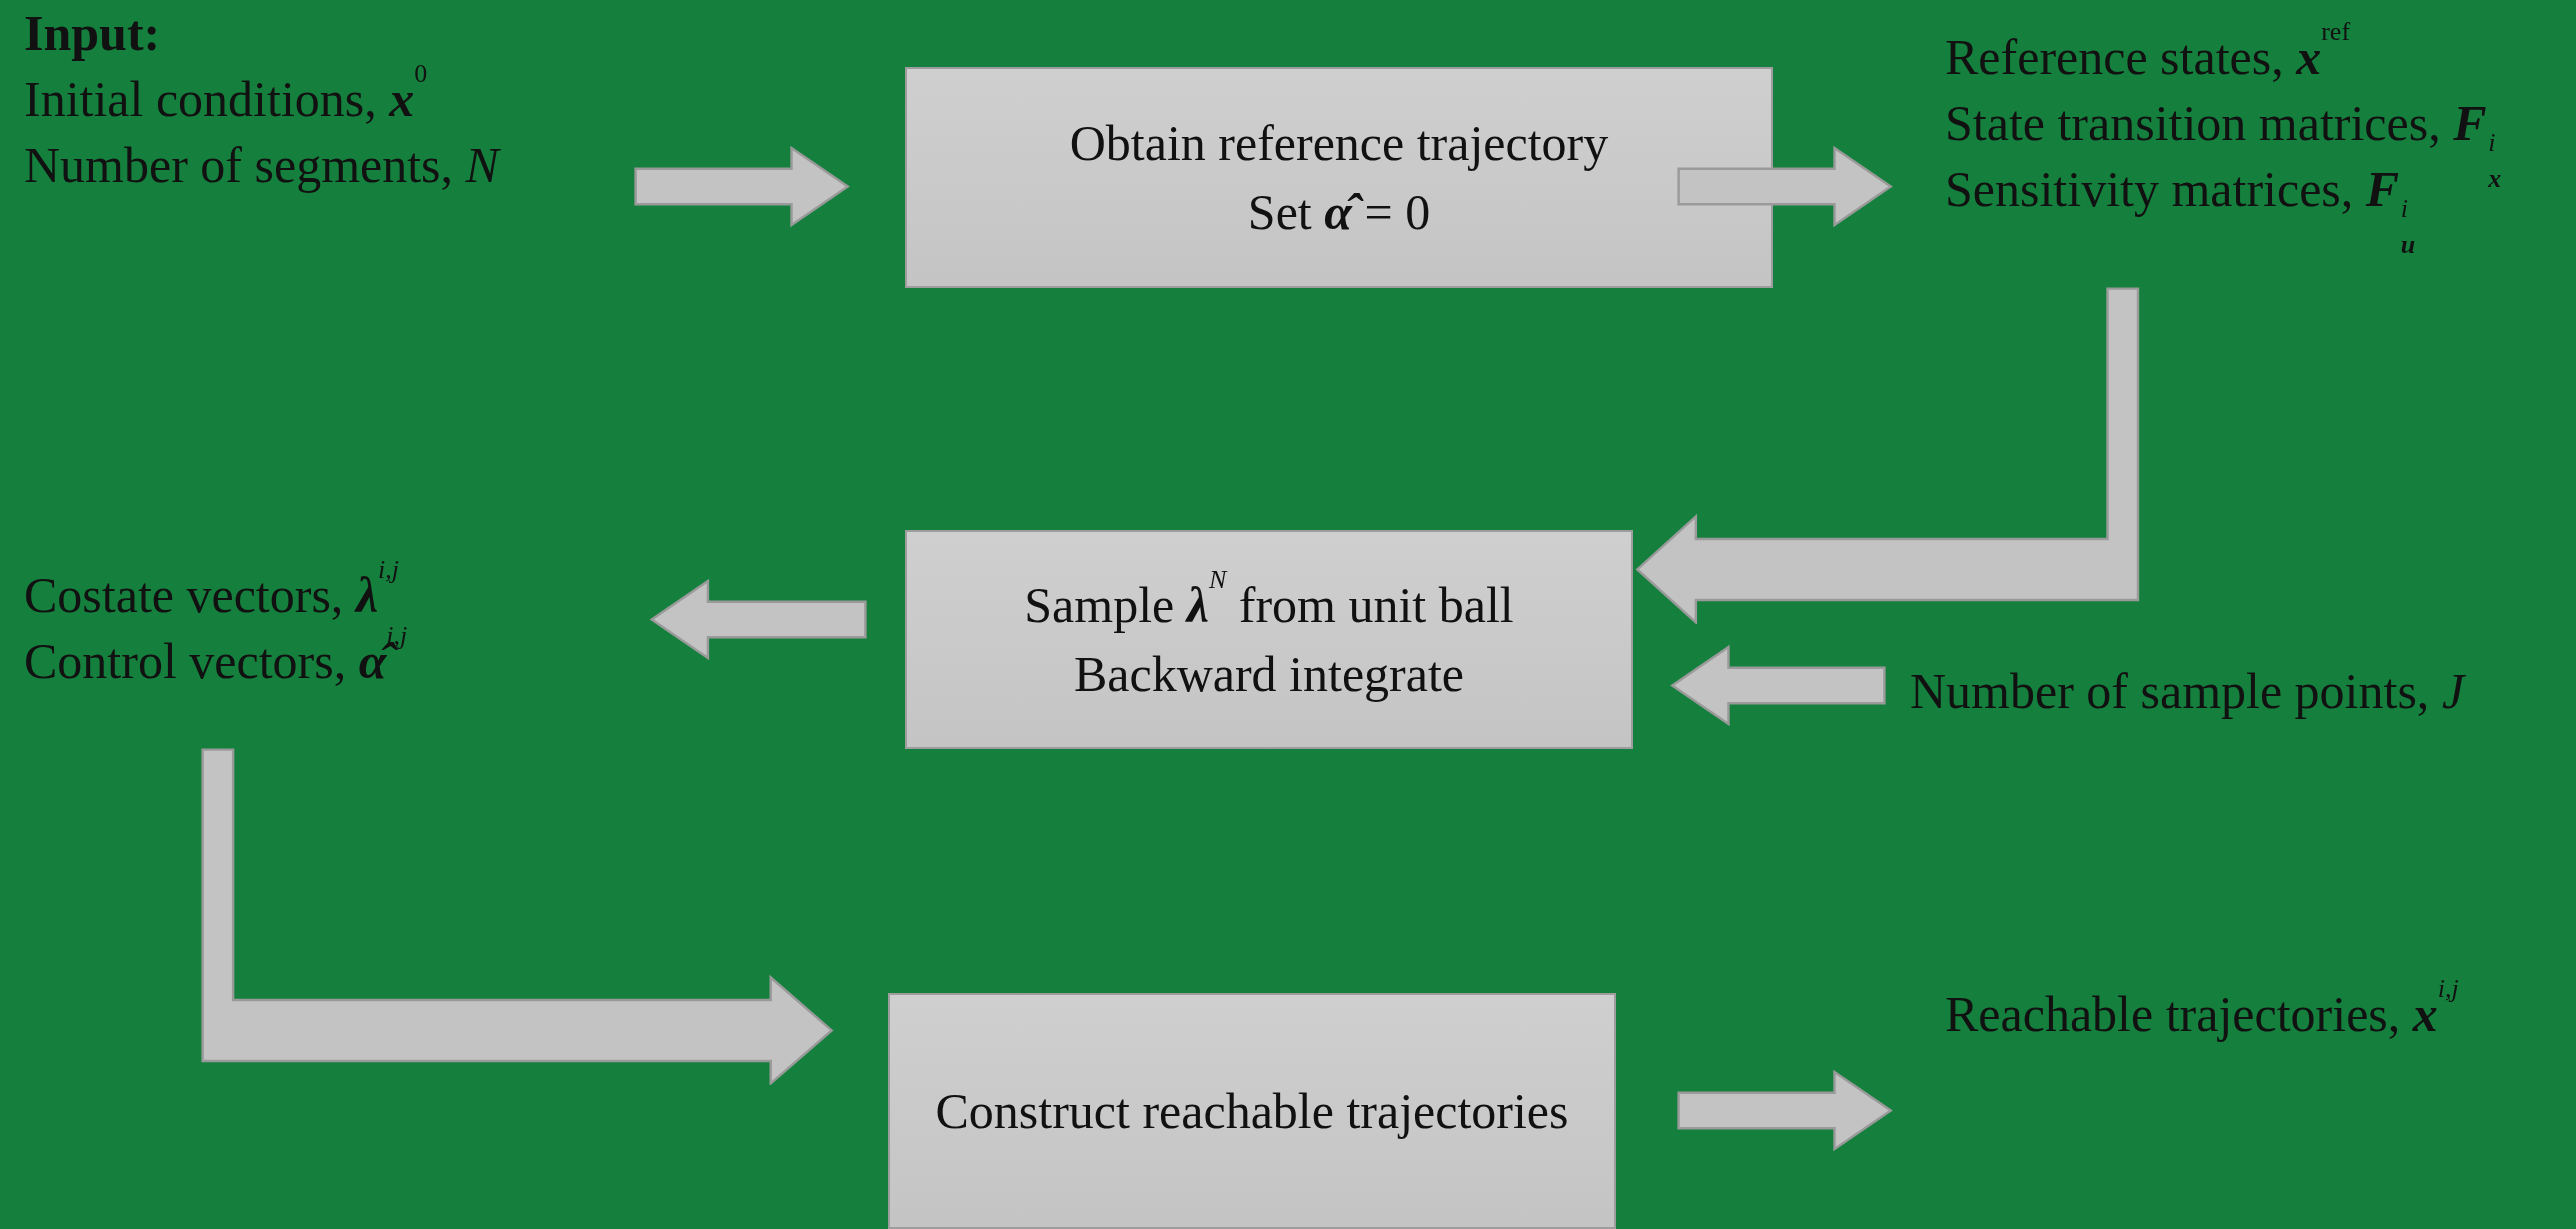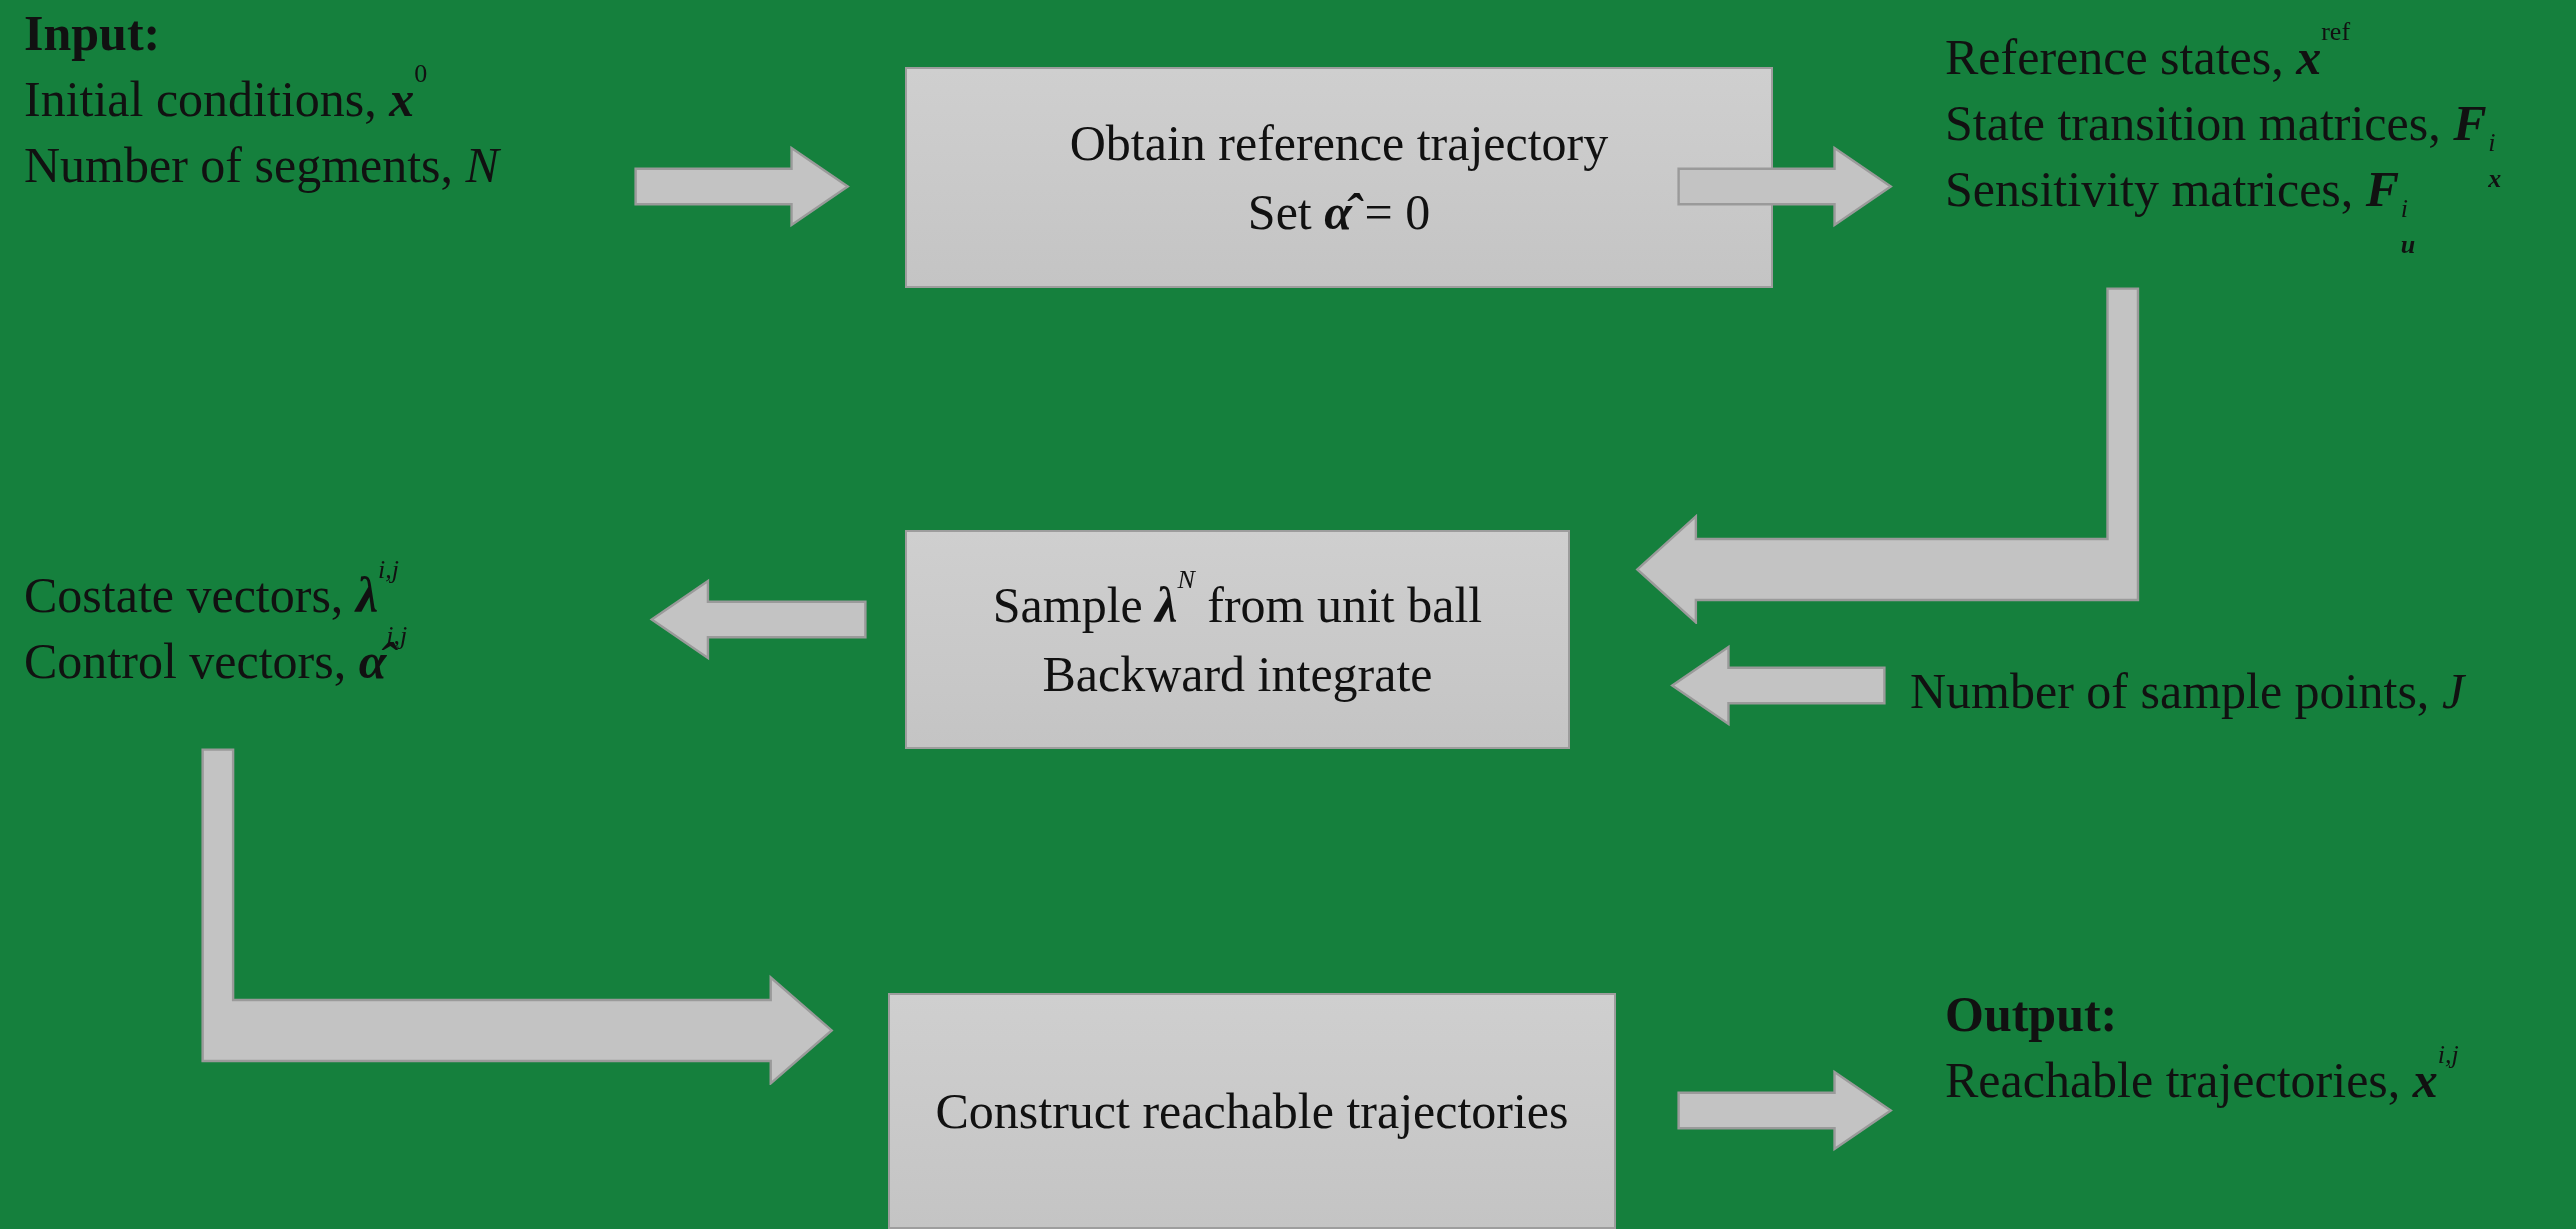--- a/index.html
+++ b/index.html
@@ -99,21 +99,21 @@
     <span class="ln"><span>Number of segments, </span><span class="it">N</span></span>
   </div>
 
   <div class="pbox" style="left:905px; top:67px; width:868px; height:221px;">
     <div class="boxtext">
       <span class="ln">Obtain reference trajectory</span>
       <span class="ln"><span>Set </span><span class="bi">α̂</span><span> = 0</span></span>
     </div>
   </div>
 
-  <div class="pbox" style="left:905px; top:530px; width:665px; height:219px;">
+  <div class="pbox" style="left:905px; top:530px; width:728px; height:219px;">
     <div class="boxtext">
       <span class="ln"><span>Sample </span><span class="bi">λ</span><sup class="it">N</sup><span> from unit ball</span></span>
       <span class="ln">Backward integrate</span>
     </div>
   </div>
 
   <div class="pbox" style="left:888px; top:993px; width:728px; height:236px;">
     <div class="boxtext">
       <span class="ln">Construct reachable trajectories</span>
     </div>
@@ -128,21 +128,20 @@
   <div class="txtblock" style="left:24px; top:562px;">
     <span class="ln"><span>Costate vectors, </span><span class="bi">λ</span><sup class="it">i,j</sup></span>
     <span class="ln"><span>Control vectors, </span><span class="bi">α̂</span><sup class="it">i,j</sup></span>
   </div>
 
   <div class="txtblock" style="left:1910px; top:658px;">
     <span class="ln"><span>Number of sample points, </span><span class="it">J</span></span>
   </div>
 
   <div class="txtblock" style="left:1945px; top:981px;">
-    <span class="ln bold">Output:</span>
     <span class="ln"><span>Reachable trajectories, </span><span class="bi">x</span><sup class="it">i,j</sup></span>
   </div>
 
   <div class="arrowwrap" style="left:634px; top:143px;">
     <svg width="217" height="87" viewBox="0 0 270 108">
       <polygon points="2,32 196,32 196,6 266,54 196,102 196,76 2,76" fill="#c3c3c3" stroke="#9a9a9a" stroke-width="3" stroke-linejoin="miter"></polygon>
     </svg>
   </div>
 
   <div class="arrowwrap" style="left:1677px; top:143px;">

